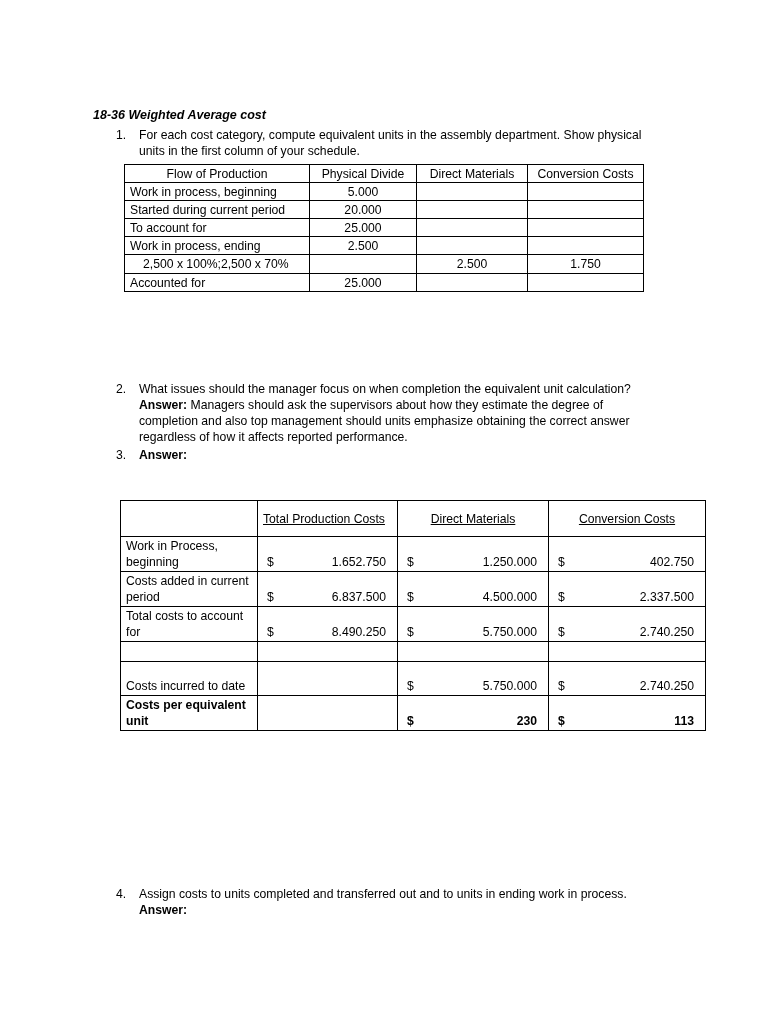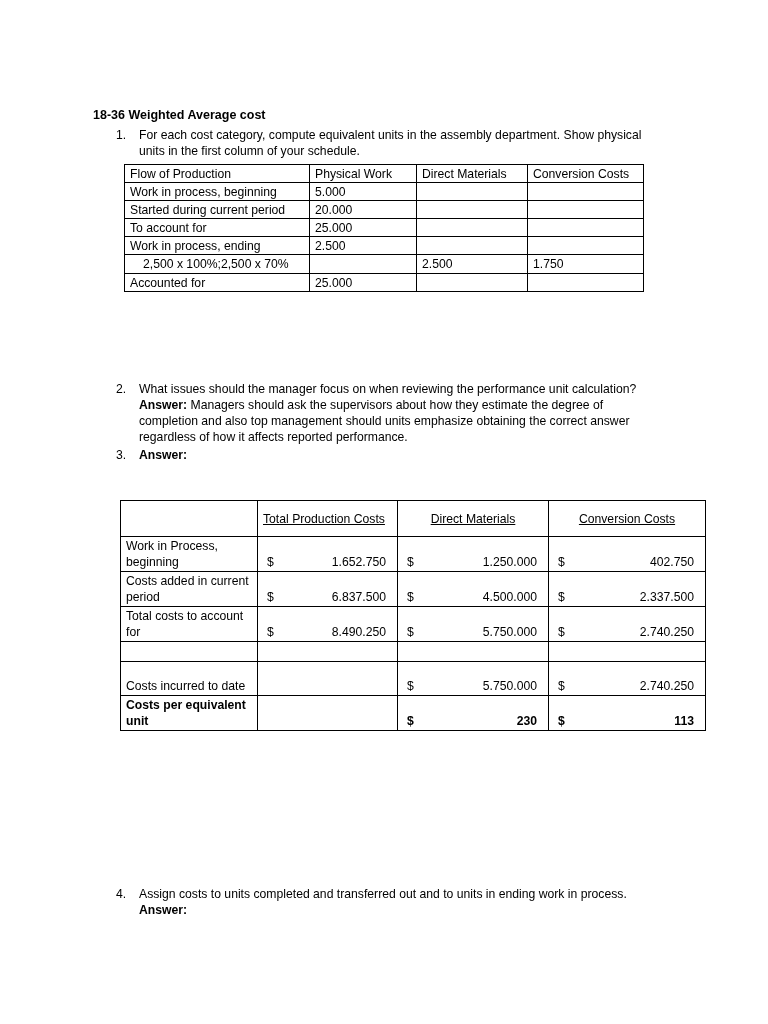--- a/index.html
+++ b/index.html
@@ -1,31 +1,31 @@
 <!DOCTYPE html>
 <html><head>
   <meta charset="utf-8">
   <style>
     html, body { margin: 0; padding: 0; background: #ffffff; }
     body {
       width: 768px; height: 1024px; position: relative; overflow: hidden;
       font-family: "Liberation Sans", "DejaVu Sans", sans-serif;
       color: #000; font-size: 12.2px; line-height: 16px;
     }
-    .abs { position: absolute; }
+    .abs { position: absolute; font-style: italic; }
     .title { left: 93px; top: 107px; font-weight: bold; font-size: 12.5px; }
     .item { position: absolute; left: 116px; width: 560px; }
     .item .num { position: absolute; left: 0; top: 0; }
     .item .txt { position: absolute; left: 23px; right: 12px; top: 0; }
     .b { font-weight: bold; }
 
     table { border-collapse: collapse; position: absolute; table-layout: fixed; }
     td { border: 1px solid #000; padding: 0 5px; vertical-align: middle; font-size: 12.2px; line-height: 16px; }
     #t1 { left: 124px; top: 164px; width: 519px; }
-    #t1 td.c { }
+    #t1 td.c { text-align: center; }
     #t1 td.ind { padding-left: 18px; }
 
     #t2 { left: 120px; top: 500px; width: 585px; }
     #t2 td { vertical-align: bottom; padding-top: 1px; padding-bottom: 1px; }
     #t2 td.hdr { vertical-align: middle; text-decoration: underline; }
     .money { display: flex; justify-content: space-between; padding: 0 6px 0 4px; }
     .money .amt { text-align: right; margin-left: 8px; }
   </style>
 </head>
 <body>
@@ -40,21 +40,21 @@
 <table id="t1">
   <colgroup>
       <col style="width:185px">
       <col style="width:107px">
       <col style="width:111px">
       <col style="width:116px">
     </colgroup>
   <tbody>
       <tr style="height:18px">
     <td class="c">Flow of Production</td>
-    <td class="c">Physical Work</td>
+    <td class="c">Physical Divide</td>
     <td class="c">Direct Materials</td>
     <td class="c">Conversion Costs</td>
   </tr>
   <tr style="height:18px">
     <td>Work in process, beginning</td>
     <td class="c">5.000</td>
     <td class="c"></td>
     <td class="c"></td>
   </tr>
   <tr style="height:18px">
@@ -86,21 +86,21 @@
     <td class="c">25.000</td>
     <td class="c"></td>
     <td class="c"></td>
   </tr>
 </tbody>
   </table>
 
 <div class="item" style="top:381px;height:64px;">
   <span class="num">2.</span>
   <div class="txt">
-    <div>What issues should the manager focus on when reviewing the performance unit calculation?</div>
+    <div>What issues should the manager focus on when completion the equivalent unit calculation?</div>
     <div><span class="b">Answer:</span><span> Managers should ask the supervisors about how they estimate the degree of completion and also top management should units emphasize obtaining the correct answer regardless of how it affects reported performance.</span></div>
   </div>
 </div>
 
 <div class="item" style="top:447px;height:48px;">
   <span class="num">3.</span>
   <div class="txt">
     <div class="b">Answer:</div>
   </div>
 </div>

